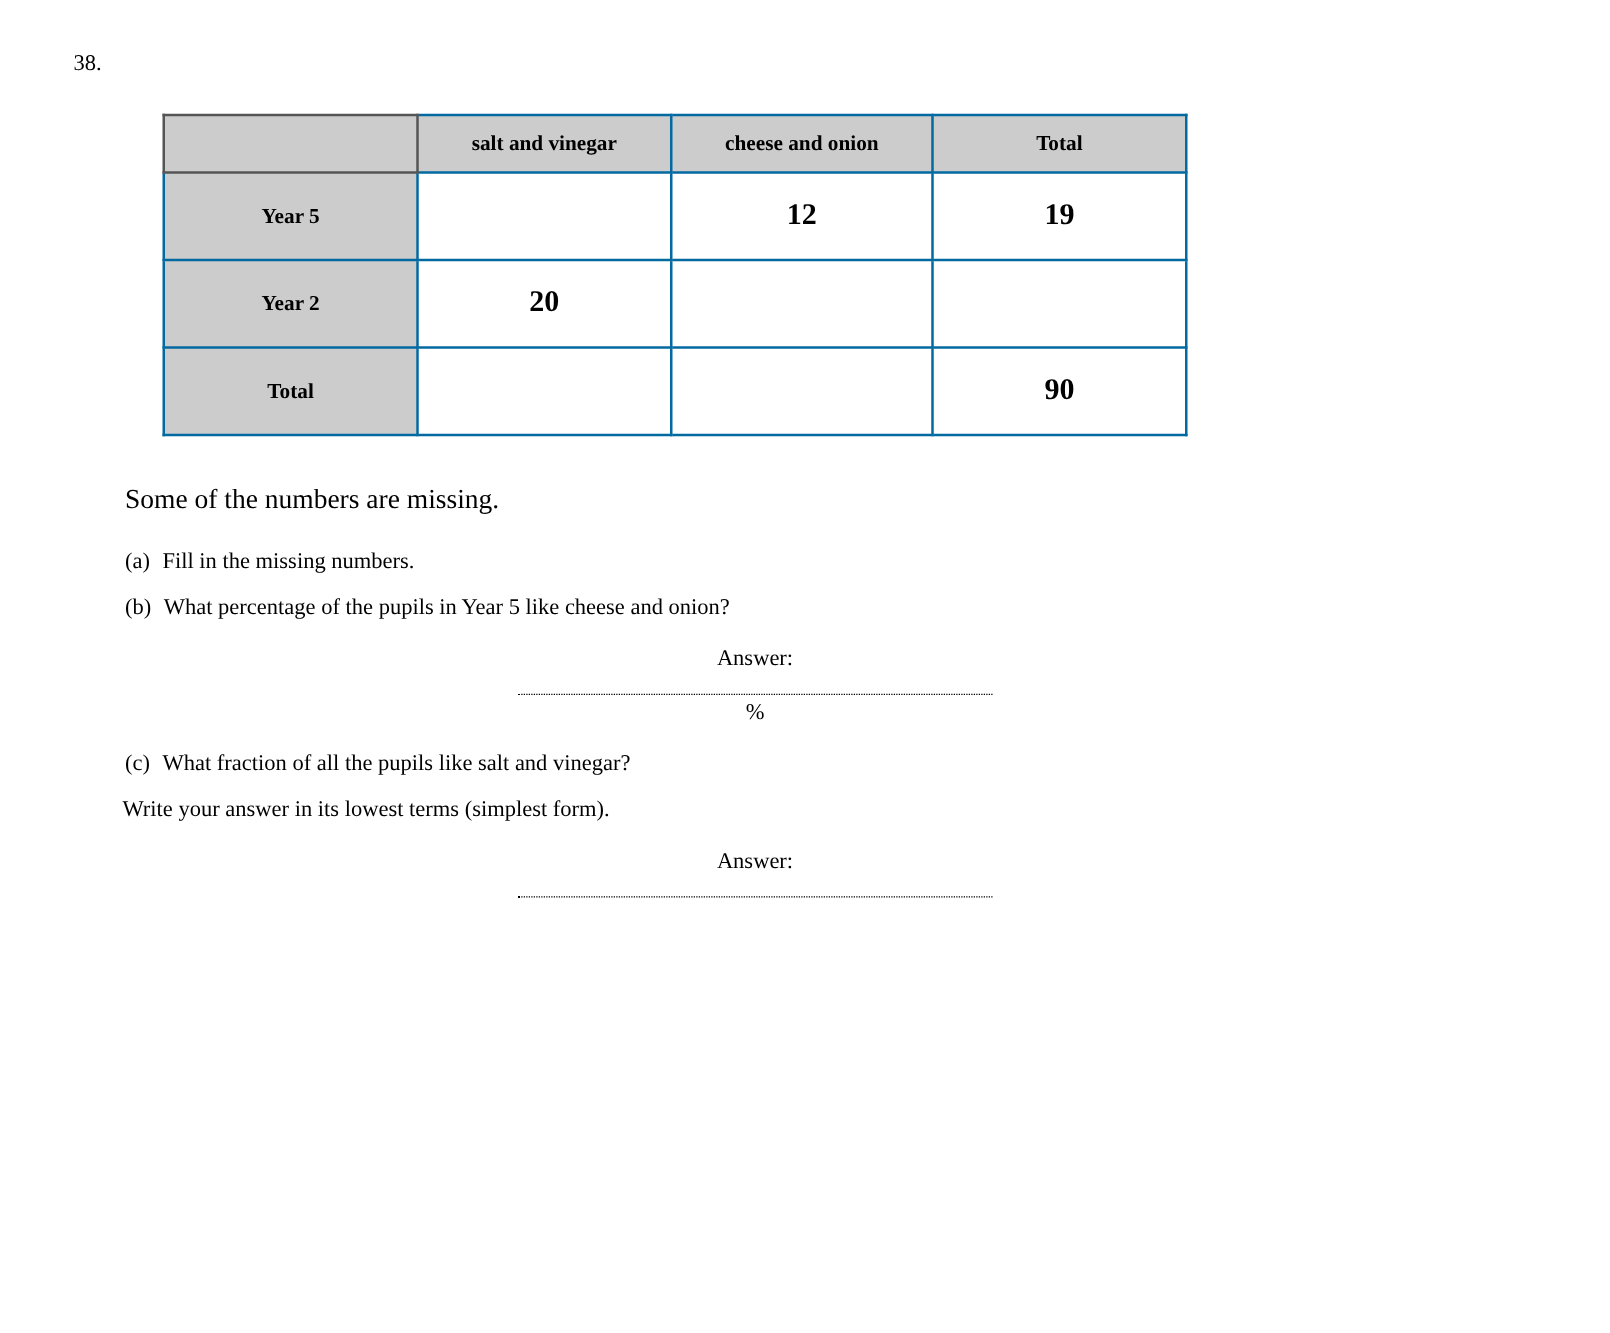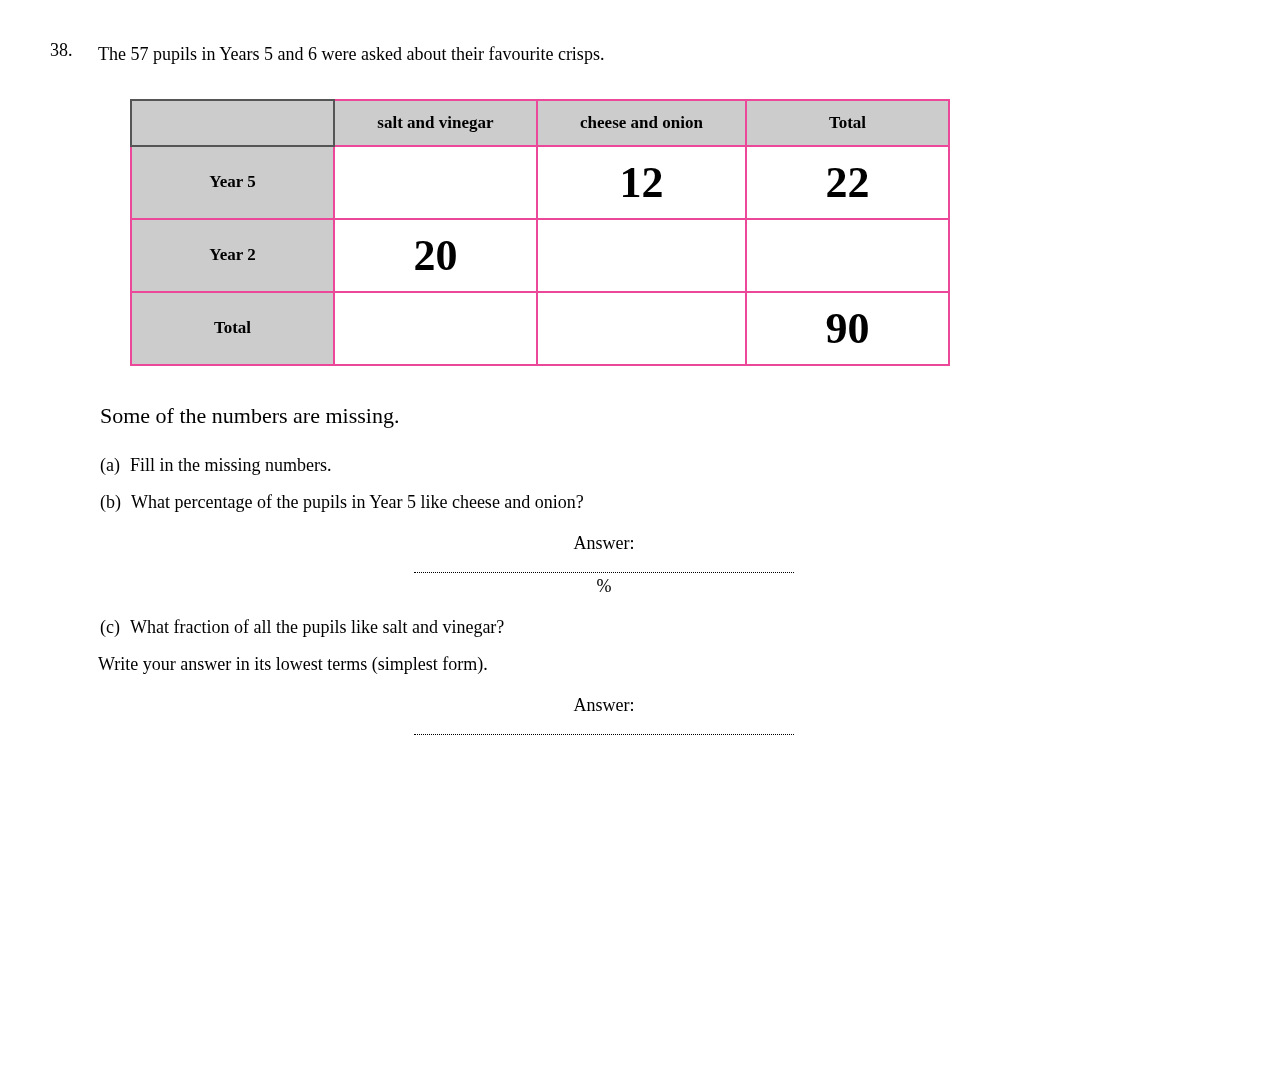--- a/index.html
+++ b/index.html
@@ -15,20 +15,21 @@
       color: #000000;
       padding: 40px 50px;
       width: 1288px;
       min-height: 1066px;
     }
 
     .question-number {
       display: flex;
       gap: 8px;
       margin-bottom: 20px;
+      text-align: center;
     }
 
     .question-num {
       font-size: 18px;
       min-width: 40px;
     }
 
     .question-text {
       font-size: 18px;
       line-height: 1.6;
@@ -37,21 +38,21 @@
     .table-container {
       margin: 30px 0 30px 80px;
     }
 
     table {
       border-collapse: collapse;
       width: 820px;
     }
 
     table th, table td {
-      border: 2px solid #ec4899;
+      border: 2px solid #0369a1;
       text-align: center;
       vertical-align: middle;
       padding: 10px 20px;
       min-width: 160px;
       min-height: 70px;
     }
 
     table th {
       background-color: #cccccc;
       font-weight: bold;
@@ -65,21 +66,21 @@
       height: 70px;
     }
 
     .row-header {
       background-color: #cccccc !important;
       font-weight: bold;
       font-size: 17px;
     }
 
     .large-num {
-      font-size: 44px;
+      font-size: 24px;
       font-weight: bold;
       text-align: center;
     }
 
     .section-text {
       margin: 20px 0 20px 50px;
       font-size: 22px;
       line-height: 1.8;
     }
 
@@ -130,21 +131,20 @@
       background-color: #cccccc;
       border: 2px solid #555555;
     }
   </style>
 </head>
 <body>
 
 <div class="question-number">
   <span class="question-num">38.</span>
   <div>
-    <div class="question-text">The 57 pupils in Years 5 and 6 were asked about their favourite crisps.</div>
   </div>
 </div>
 
 <div class="table-container">
   <table>
     <thead>
       <tr>
         <th class="header-empty"></th>
         <th>salt and vinegar</th>
         <th>cheese and onion</th>
@@ -152,21 +152,21 @@
       </tr>
     </thead>
     <tbody>
       <tr>
         <td class="row-header">Year 5</td>
         <td class="empty-cell"></td>
         <td>
           <span class="large-num">12</span>
         </td>
         <td>
-          <span class="large-num">22</span>
+          <span class="large-num">19</span>
         </td>
       </tr>
       <tr>
         <td class="row-header">Year 2</td>
         <td>
           <span class="large-num">20</span>
         </td>
         <td class="empty-cell"></td>
         <td class="empty-cell"></td>
       </tr>

